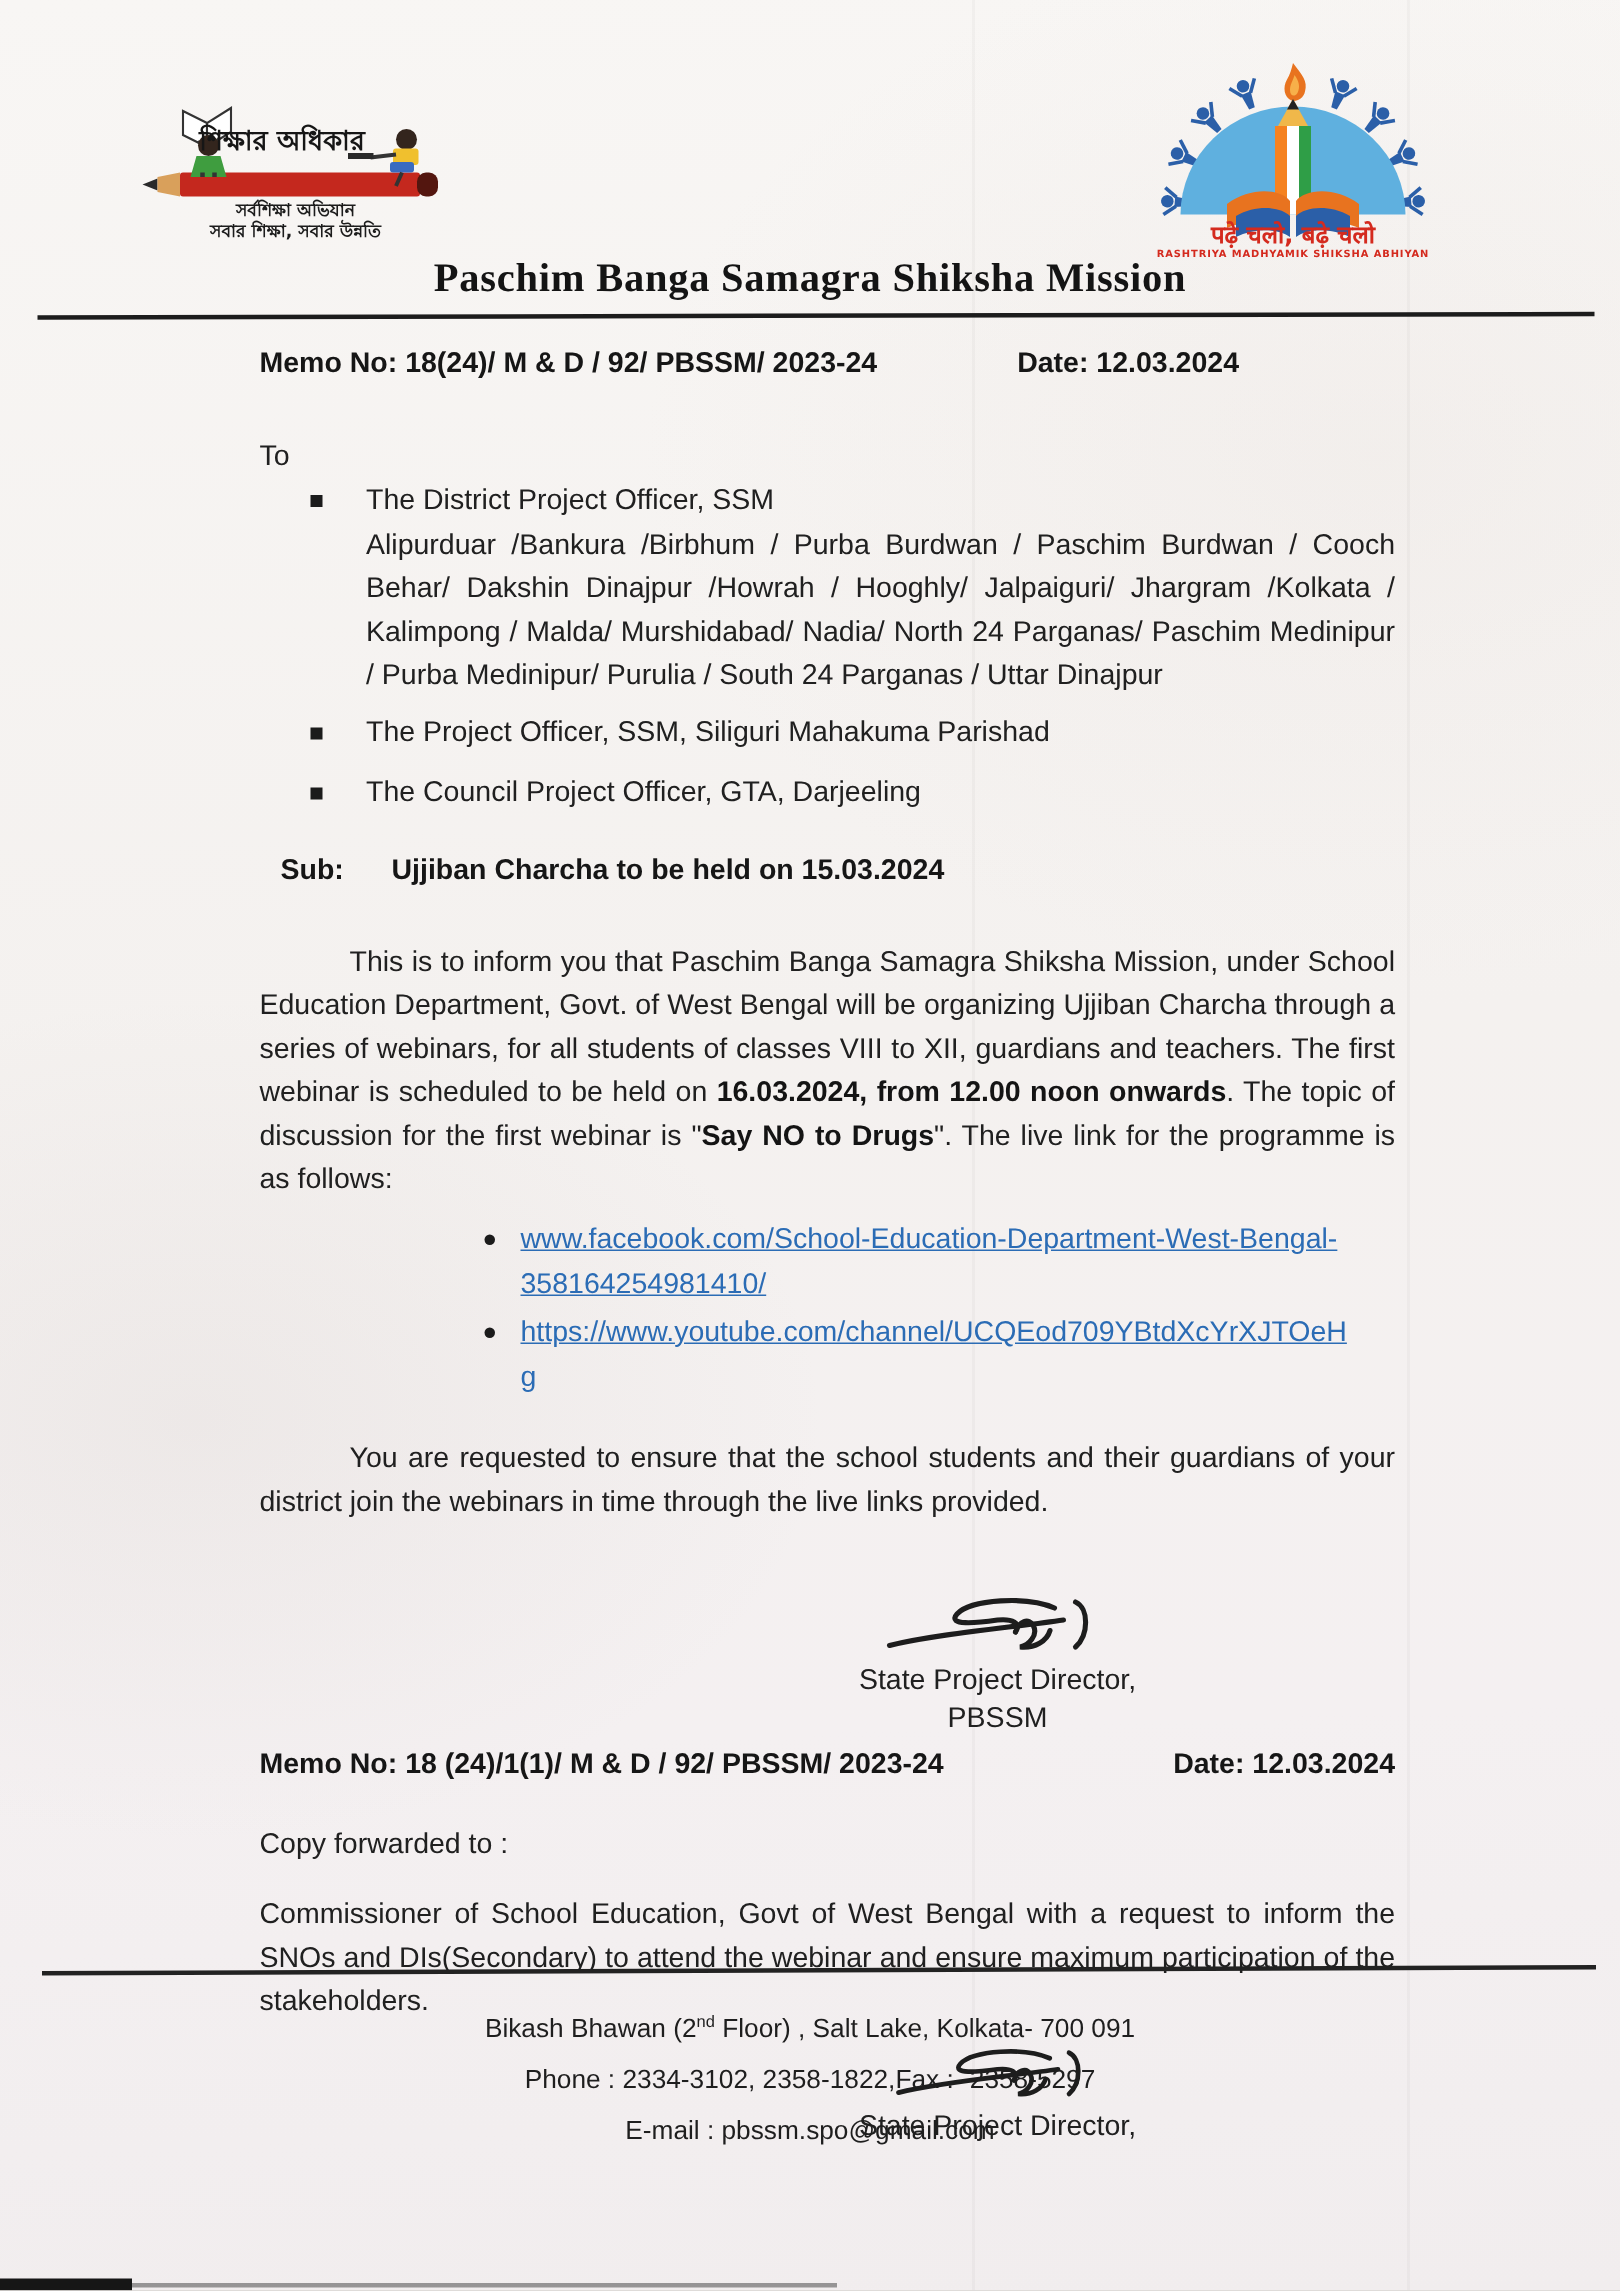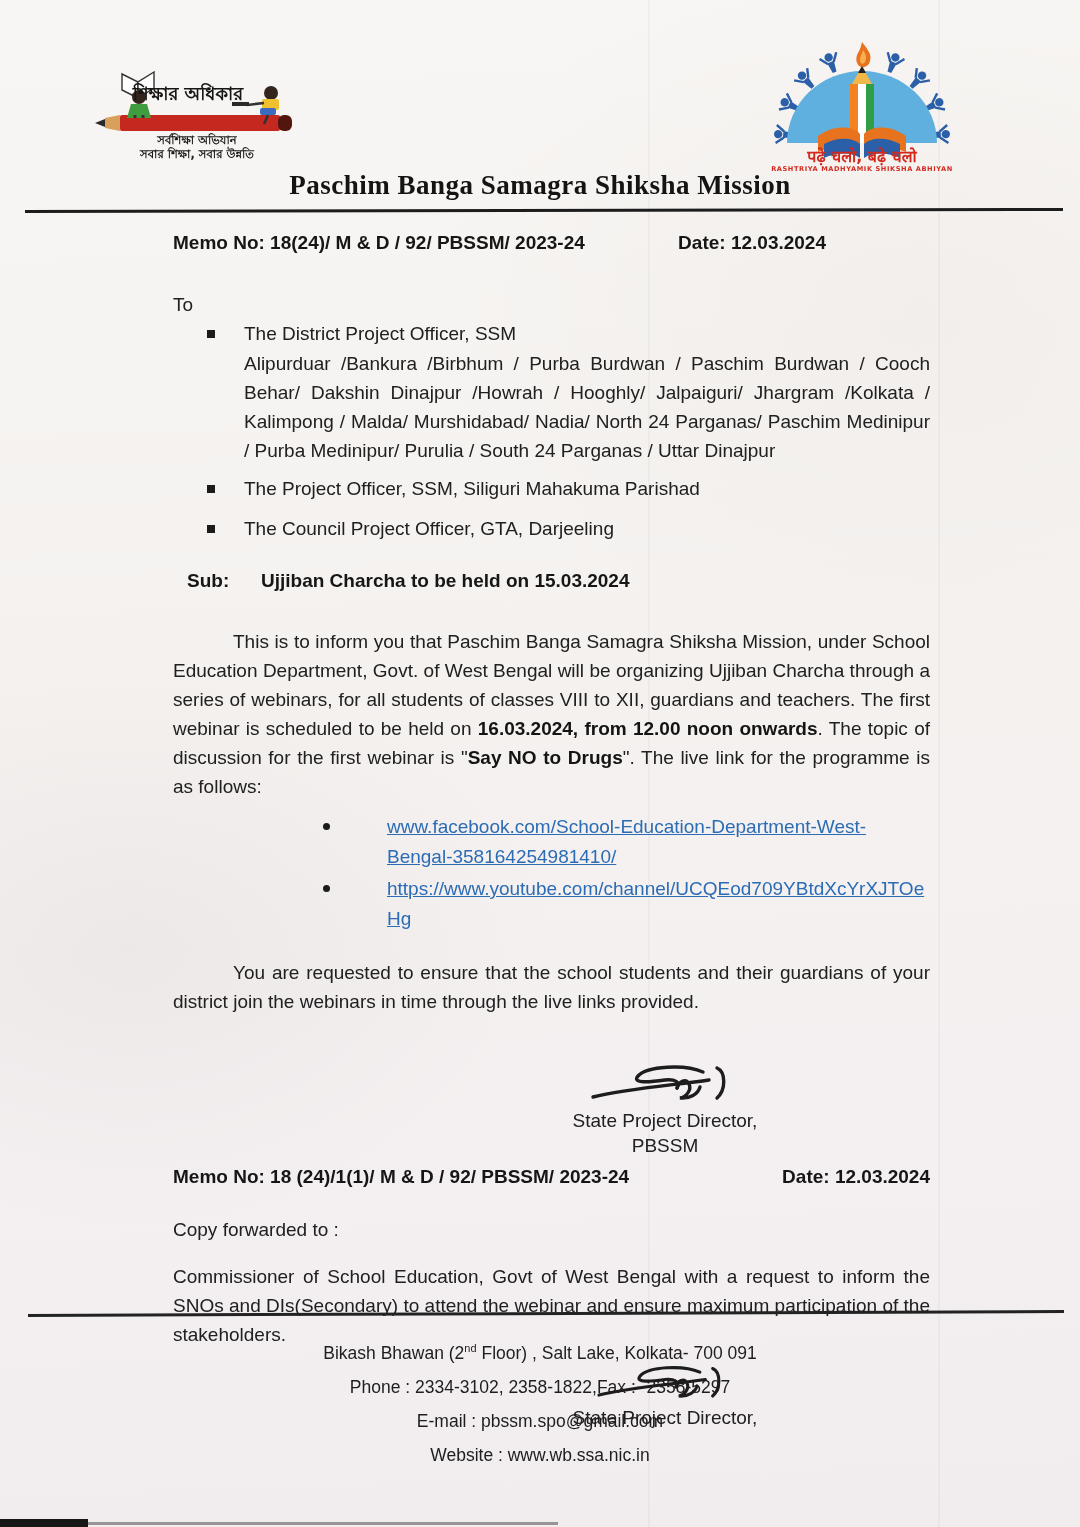--- a/index.html
+++ b/index.html
@@ -33,21 +33,21 @@
   .memo-row.first .memo-date{margin-right:104px;}
   .to-label{margin-top:33px;}
   .bullet-item{display:flex;margin-top:10px;}
   .bullet-item .sq{flex:0 0 auto;width:8px;height:8px;background:#1b1b1b;margin:11px 29px 0 34px;}
   .bullet-item .bi-text{flex:1;}
   .districts{margin:1px 0 0 71px;text-align:justify;}
   .sub-row{display:flex;margin-top:23px;font-weight:700;color:#161616;}
   .sub-row .sub-label{margin-left:14px;width:74px;}
   .para{margin-top:32px;text-align:justify;text-indent:60px;}
   .link-list{margin:11px 0 0 150px;}
-  .link-item{display:flex;margin-top:2px;gap:40px;}
+  .link-item{display:flex;margin-top:2px;}
   .link-item .dot{flex:0 0 auto;width:7px;height:7px;border-radius:50%;background:#1b1b1b;margin:11px 17px 0 0;}
   .link-text{max-width:560px;text-decoration:underline;overflow-wrap:anywhere;line-height:30px;}
   .para2{margin-top:24px;text-align:justify;text-indent:60px;}
   .sig-block{width:290px;margin:46px 120px 0 auto;text-align:center;}
   .sig-block.second{margin-top:14px;}
   .sig-block .sig-svg{display:block;margin:0 auto -2px auto;}
   .sig-title{line-height:25px;}
   .copy-label{margin-top:24px;}
   .copy-body{margin-top:18px;text-align:justify;}
 
@@ -267,16 +267,15 @@
       <div class="sig-title">State Project Director,</div>
     </div>
 
   </div>
 
   <div class="rule2"></div>
   <div class="footer">
     <div><span>Bikash Bhawan (2</span><sup>nd</sup><span> Floor) , Salt Lake, Kolkata- 700 091</span></div>
     <div>Phone : 2334-3102, 2358-1822,Fax :- 2358-5297</div>
     <div>E-mail : pbssm.spo@gmail.com</div>
-    <div>Website : www.wb.ssa.nic.in</div>
   </div>
 
 </div>
 
 </body></html>

